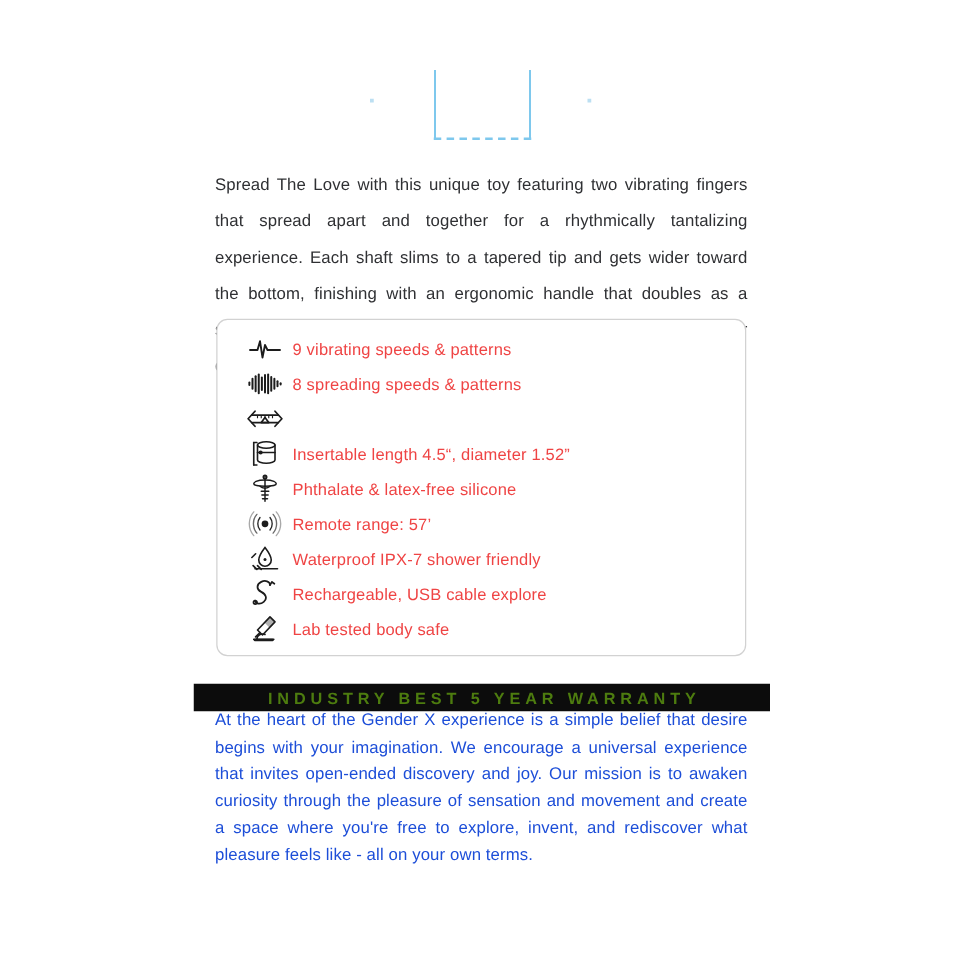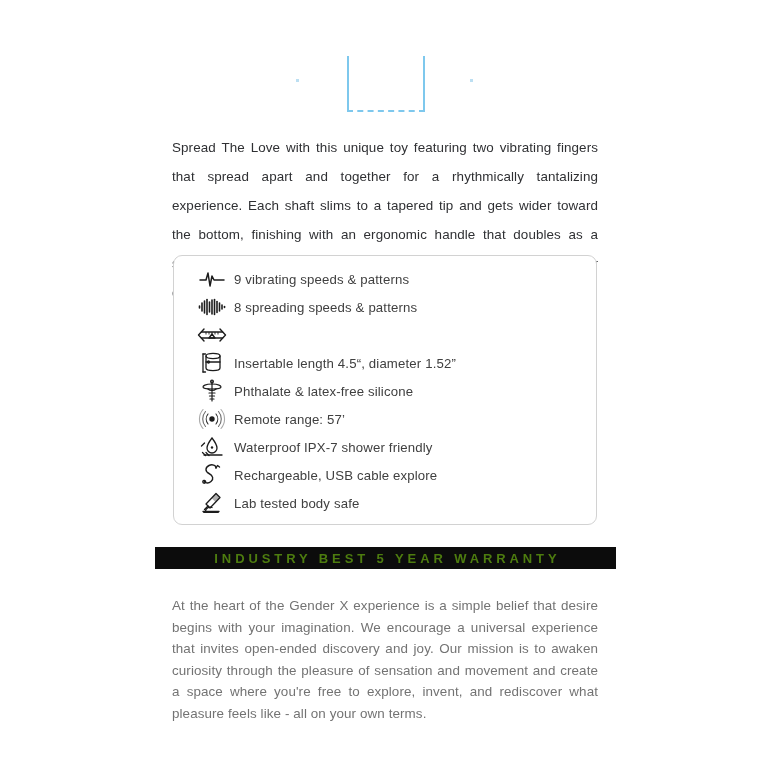--- a/index.html
+++ b/index.html
@@ -85,21 +85,21 @@
     width: 40px;
     min-width: 40px;
     height: 26px;
     display: flex;
     align-items: center;
     justify-content: center;
   }
   .feature-icon svg { display: block; }
   .feature-label {
     font-size: 13.2px;
-    color: #404040;
+    color: #ef4444;
     letter-spacing: 0.15px;
     white-space: nowrap;
     padding-left: 2px;
   }
 
   
   .warranty-banner {
     position: absolute;
     left: 155px;
     top: 547px;
@@ -113,27 +113,27 @@
     font-size: 13px;
     font-weight: 700;
     letter-spacing: 3.9px;
     text-indent: 3.9px;
   }
 
   
   .closing {
     position: absolute;
     left: 172px;
-    top: 582px;
+    top: 552px;
     width: 426px;
     font-size: 13.4px;
     line-height: 21.5px;
     text-align: justify;
     letter-spacing: 0.1px;
-    color: #737373;
+    color: #1d4ed8;
   }
 </style>
 </head>
 <body>
 
 <div class="page">
 
   <div class="top-cutoff"></div>
   <div class="top-tick left"></div>
   <div class="top-tick right"></div>

